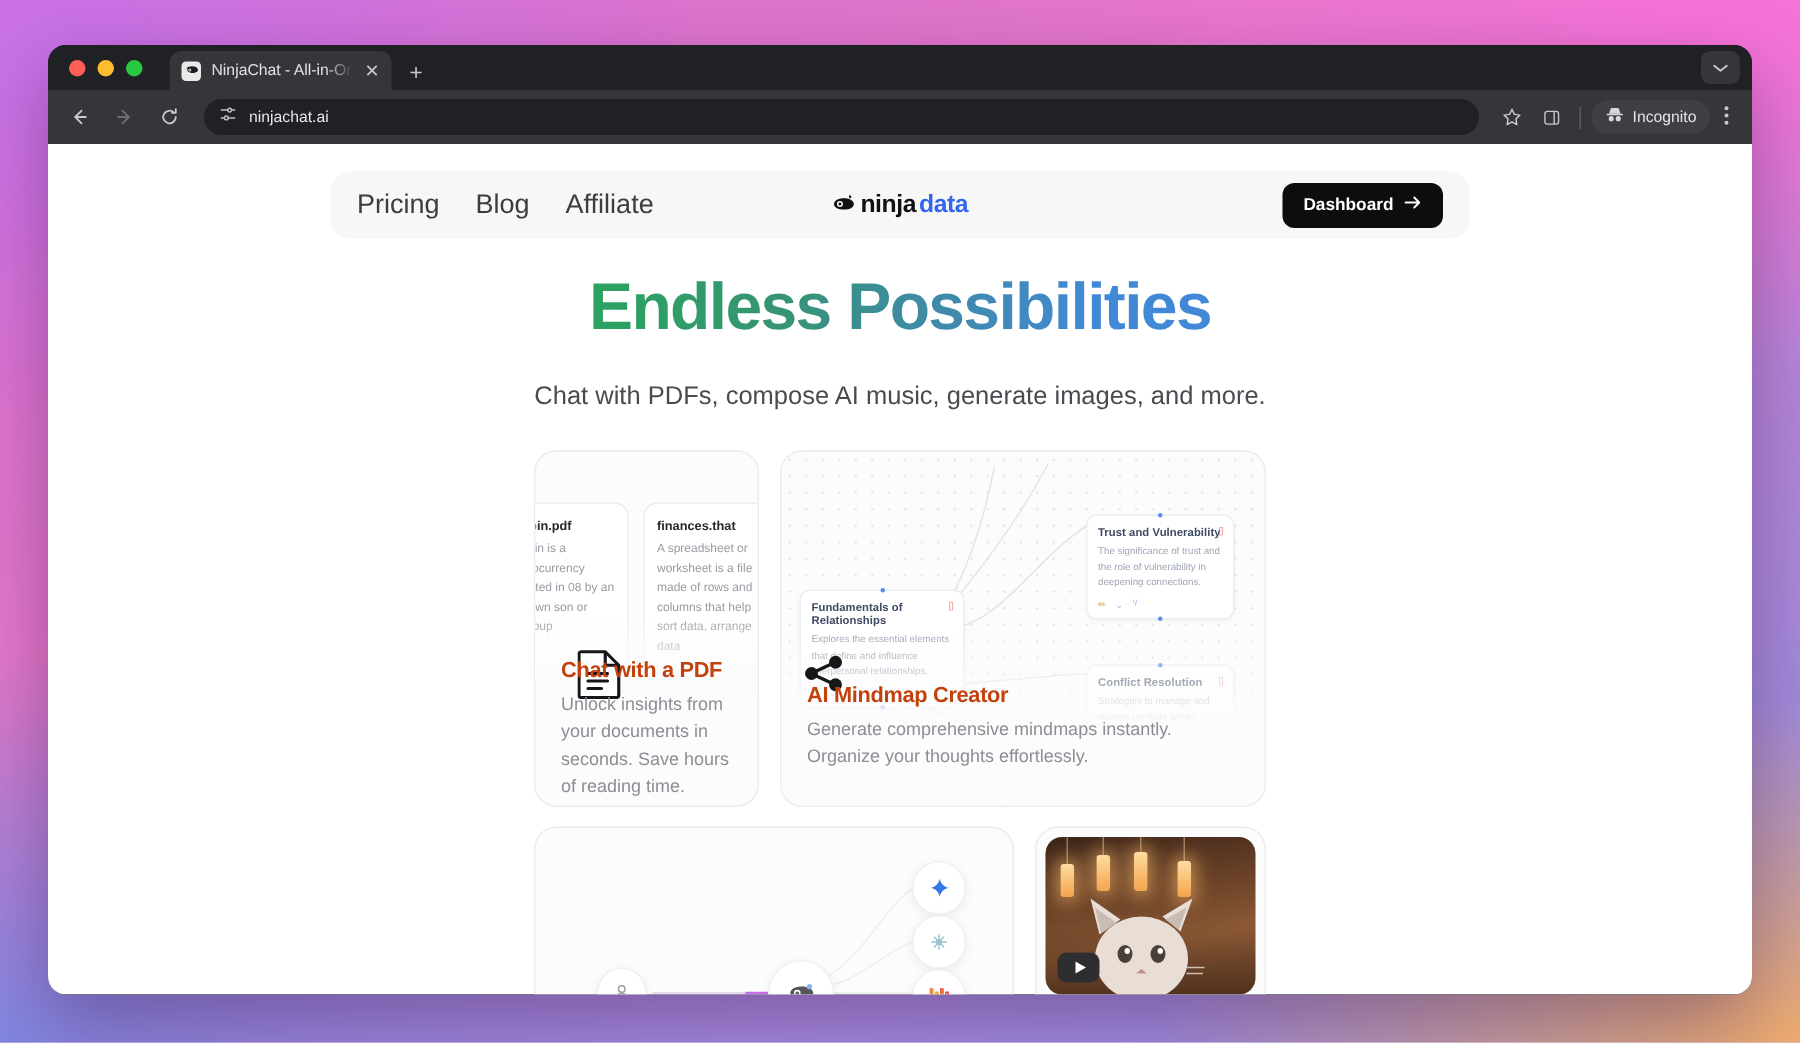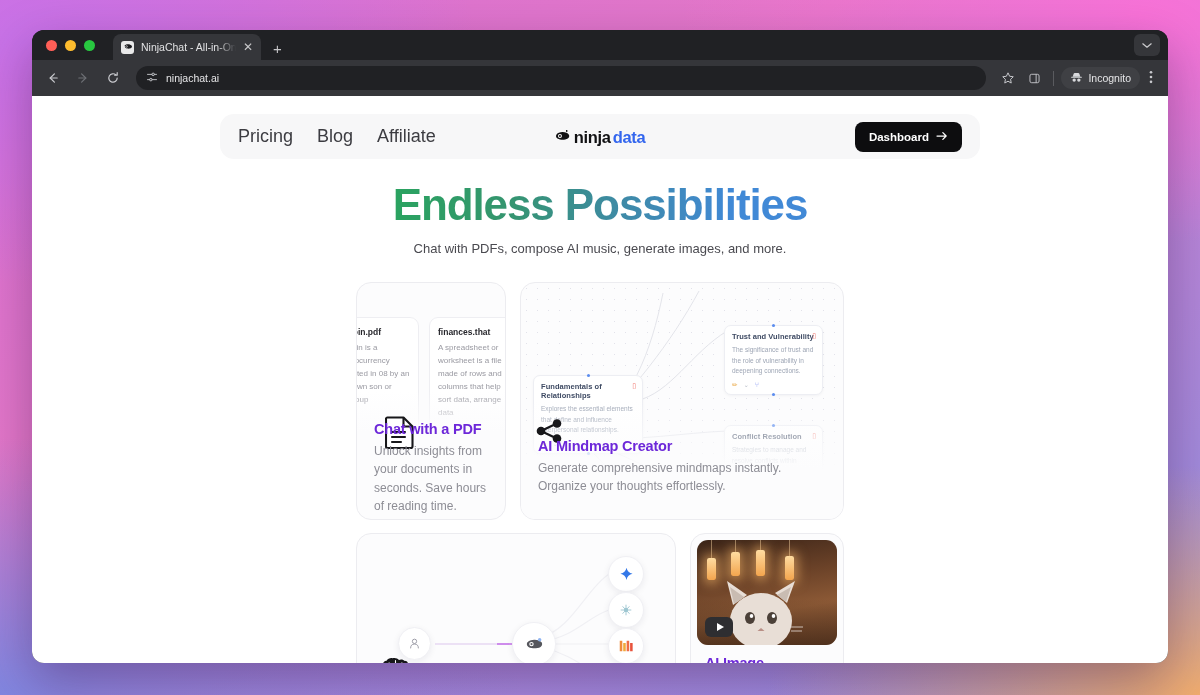--- a/index.html
+++ b/index.html
@@ -126,31 +126,31 @@
 
   
   .hero { text-align: center; margin-top: 23px; }
   .hero h1 {
     font-size: 44px; font-weight: bold; letter-spacing: -1.1px; line-height: 1.05;
     background: linear-gradient(90deg, #2aa360 0%, #35956f 28%, #3e8aa6 55%, #4189d6 82%, #4189d6 100%);
     -webkit-background-clip: text; background-clip: text;
     -webkit-text-fill-color: transparent; color: transparent;
     display: inline-block;
   }
-  .hero p { font-size: 13px; color: #4a4a50; margin-top: 13px; }
+  .hero p { font-size: 17px; color: #4a4a50; margin-top: 26px; }
 
   
   .grid { width: 488px; margin: 26px auto 0; }
   .row { display: flex; gap: 14px; }
   .row + .row { margin-top: 13px; }
   .card {
     background: #fcfcfd; border: 1px solid #ececf0; border-radius: 15px;
     position: relative; overflow: hidden;
   }
-  .card-title { font-size: 14.5px; font-weight: bold; color: #6d28d9; letter-spacing: -0.2px; }
+  .card-title { font-size: 14.5px; font-weight: bold; color: #c2410c; letter-spacing: -0.2px; }
   .card-desc { font-size: 12px; color: #8d8d95; line-height: 1.52; margin-top: 5px; }
 
   
   .card-pdf { width: 150px; height: 238px; }
   .pdf-art { position: absolute; left: 0; top: 34px; right: 0; height: 130px; }
   .doc {
     position: absolute; top: 0; background: #fff;
     border: 1px solid #eeeef2; border-radius: 9px; padding: 9px 8px 0;
     overflow: hidden;
   }

